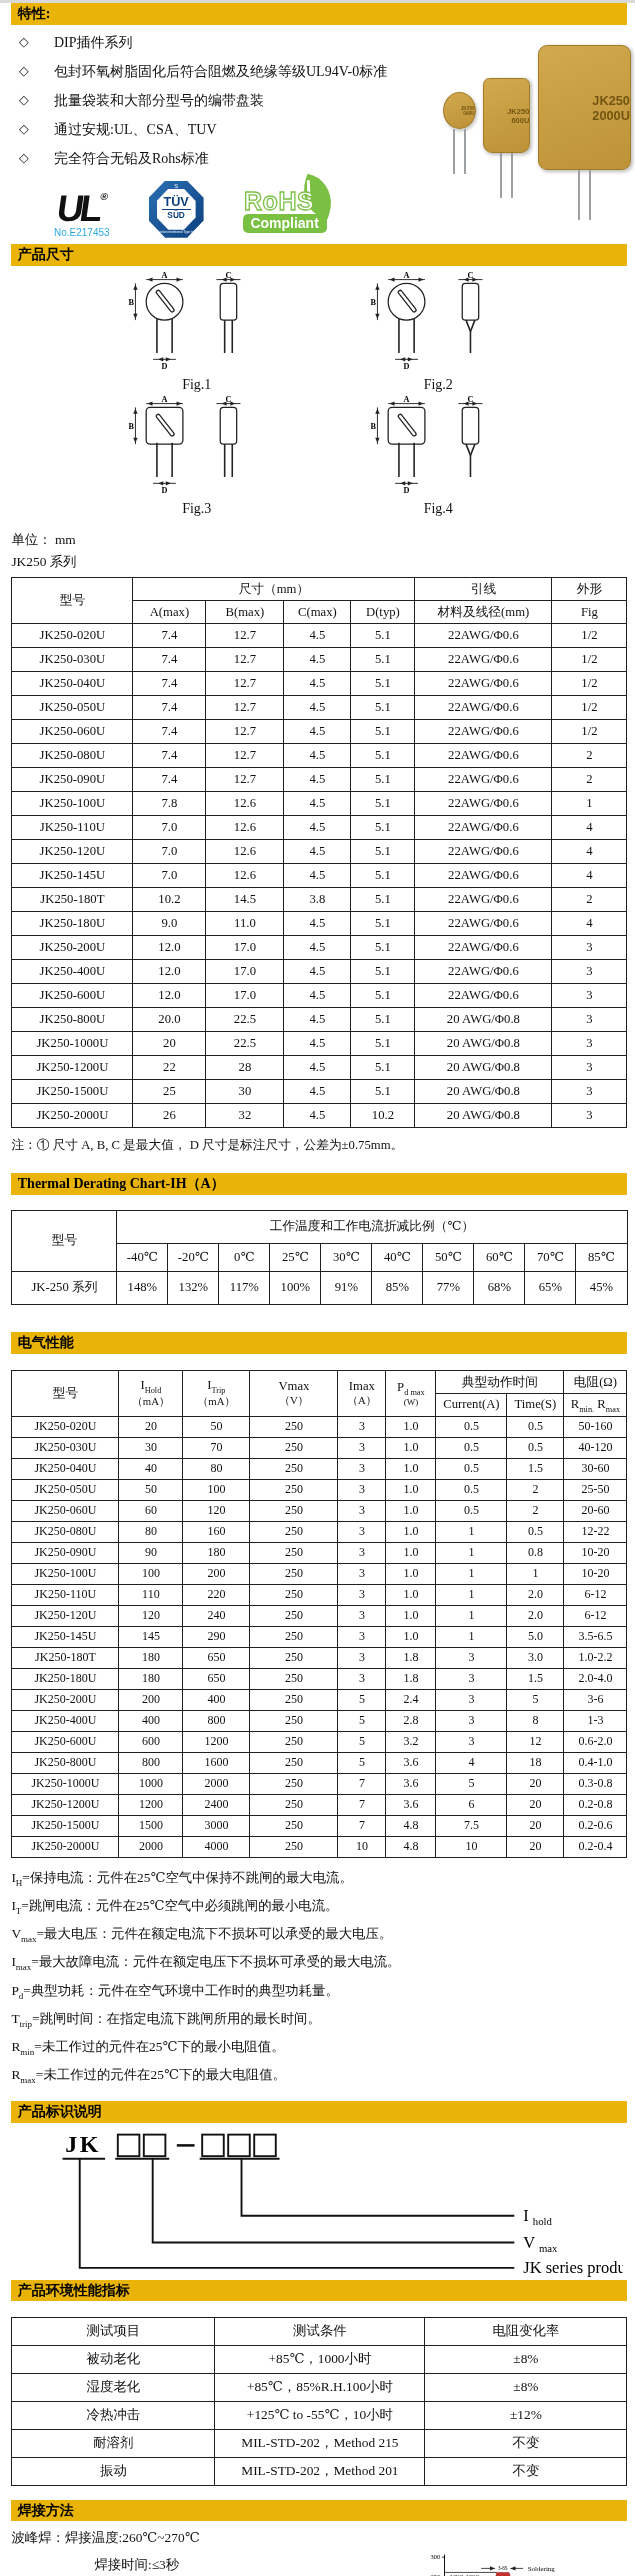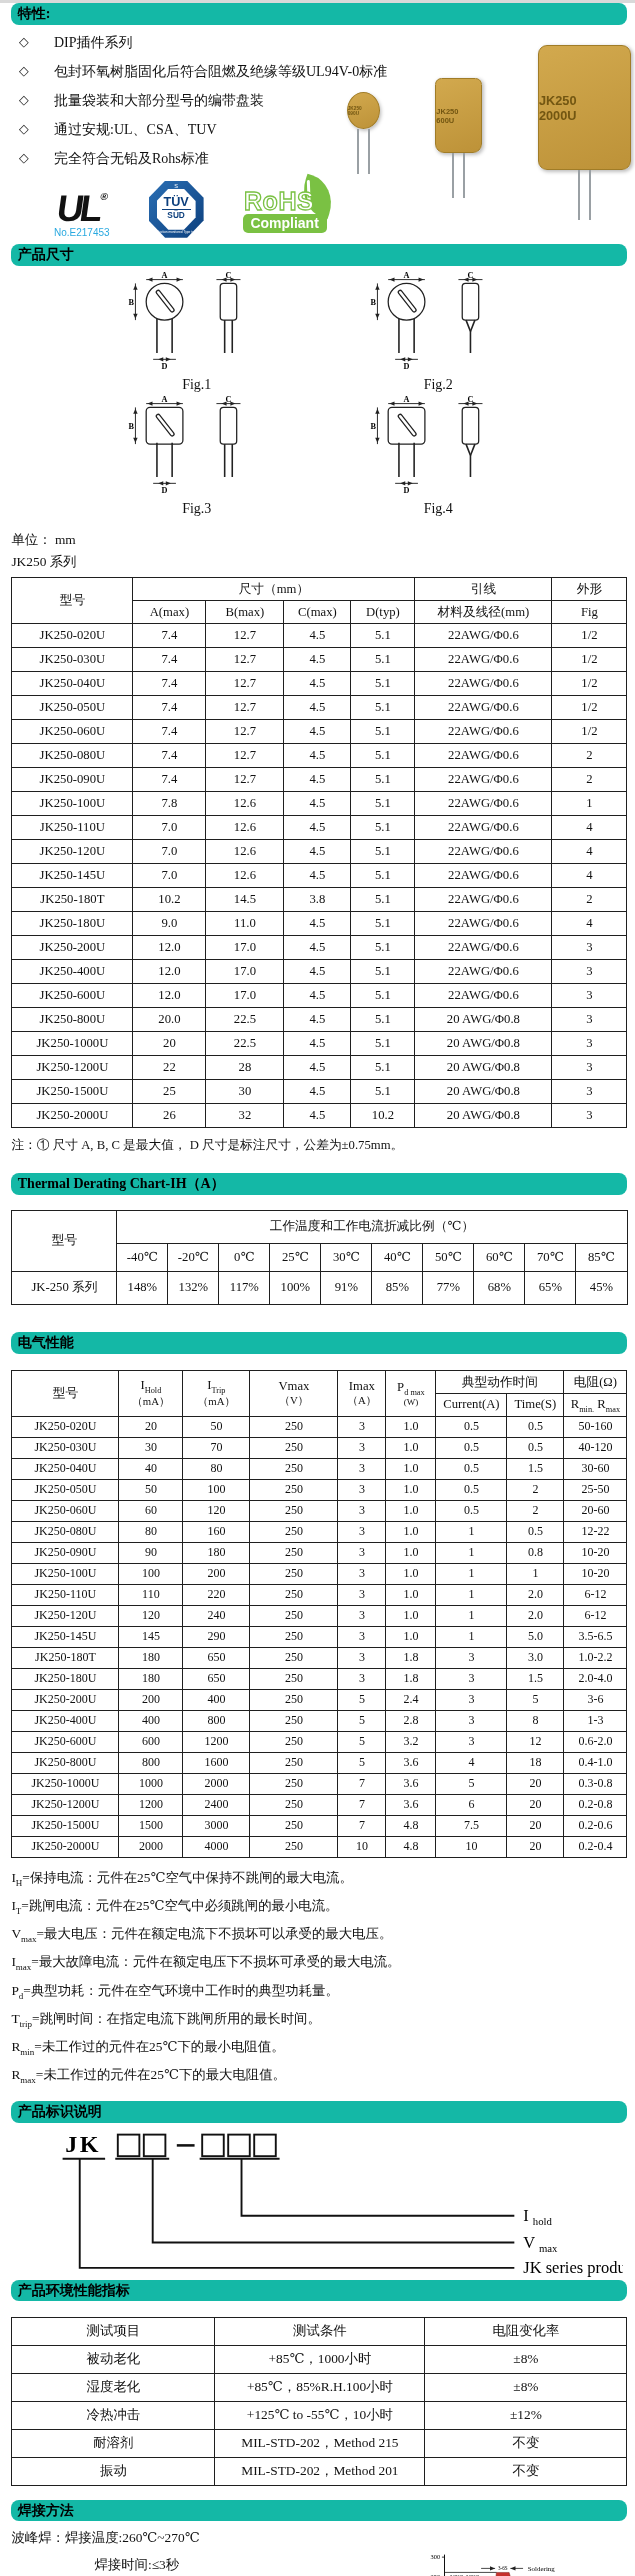--- a/index.html
+++ b/index.html
@@ -4,22 +4,22 @@
 <style>
   * { margin:0; padding:0; box-sizing:border-box; }
   html,body { background:#fff; }
   body {
     width:636px; min-height:2576px; margin:0 auto; position:relative;
     font-family:"Liberation Serif","DejaVu Serif",serif; color:#111;
   }
   .topstrip { height:3.2px; background:#d9d9d9; width:100%; }
   .page { padding:0 0 19px 0; }
   .secbar {
-    margin:0 9.5px 0 11.4px; background:#14b8a6; color:#000;
-    font-weight:bold; font-size:14px; padding:1.9px 6.4px; height:21.6px; line-height:18px;border-radius:8px;
+    margin:0 9.5px 0 11.4px; background:#eab308; color:#000;
+    font-weight:bold; font-size:14px; padding:1.9px 6.4px; height:21.6px; line-height:18px;
   }
   
   .features-wrap { position:relative; }
   .feat-list { margin:9px 0 0 19px; width:394px; }
   .feat-item { display:flex; font-size:14px; margin-bottom:10.8px; line-height:1.3; }
   .feat-bullet { width:35px; flex:0 0 35px; font-size:12.7px; color:#222; }
   
   .logo-row { display:flex; align-items:flex-end; margin:5.1px 0 3.8px 54px; height:59px; gap:39px; }
   .ul-logo { text-align:center; }
   .ul-mark { font-weight:bold; font-size:37px; line-height:0.9; color:#111;
@@ -42,21 +42,21 @@
   .rohs-pill { position:absolute; bottom:5.1px; left:0; width:84px; height:19px; background:#7ac143;
                border-radius:5.1px; color:#fff; font-family:"Liberation Sans",sans-serif; font-weight:bold;
                font-size:14px; text-align:center; line-height:19px; }
   .rohs-leaf { position:absolute; right:3.8px; top:-3.8px; width:33px; height:37px; background:#7ac143;
                border-radius:0 85% 0 85%; transform:rotate(18deg); }
   .rohs-leaf:after { content:""; position:absolute; left:6.4px; top:5.1px; width:2.5px; height:28px; background:#fff;
                      transform:rotate(-20deg); border-radius:1.9px; }
   
   .photo { position:absolute; top:33px; right:5.1px; width:205px; height:156px; display:flex;
            align-items:flex-start; gap:7.6px; justify-content:flex-end; }
-  .dev { position:relative; text-align:left;margin-left:48px; }
+  .dev { position:relative; text-align:right; }
   .dev-body { background:linear-gradient(160deg,#d2a94e,#bd9238); border:0.6px solid #a07c27;
               color:rgba(110,82,15,.95); font-family:"Liberation Sans",sans-serif; font-weight:bold;
               display:flex; flex-direction:column; justify-content:center; box-shadow:1.3px 1.9px 3.8px rgba(0,0,0,.25); }
   .dev small { display:block; }
   .dev .leads { display:flex; justify-content:center; gap:9px; }
   .dev .lead { width:1.9px; background:#9aa0a4; }
   .d1 .dev-body { width:33px; height:37px; border-radius:50%; font-size:5.7px; margin-top:56px; }
   .d1 .lead { height:45px; }
   .d2 .dev-body { width:47px; height:75px; border-radius:6.4px 6.4px 9px 9px; font-size:9px; margin-top:42px; }
   .d2 .lead { height:45px; }

